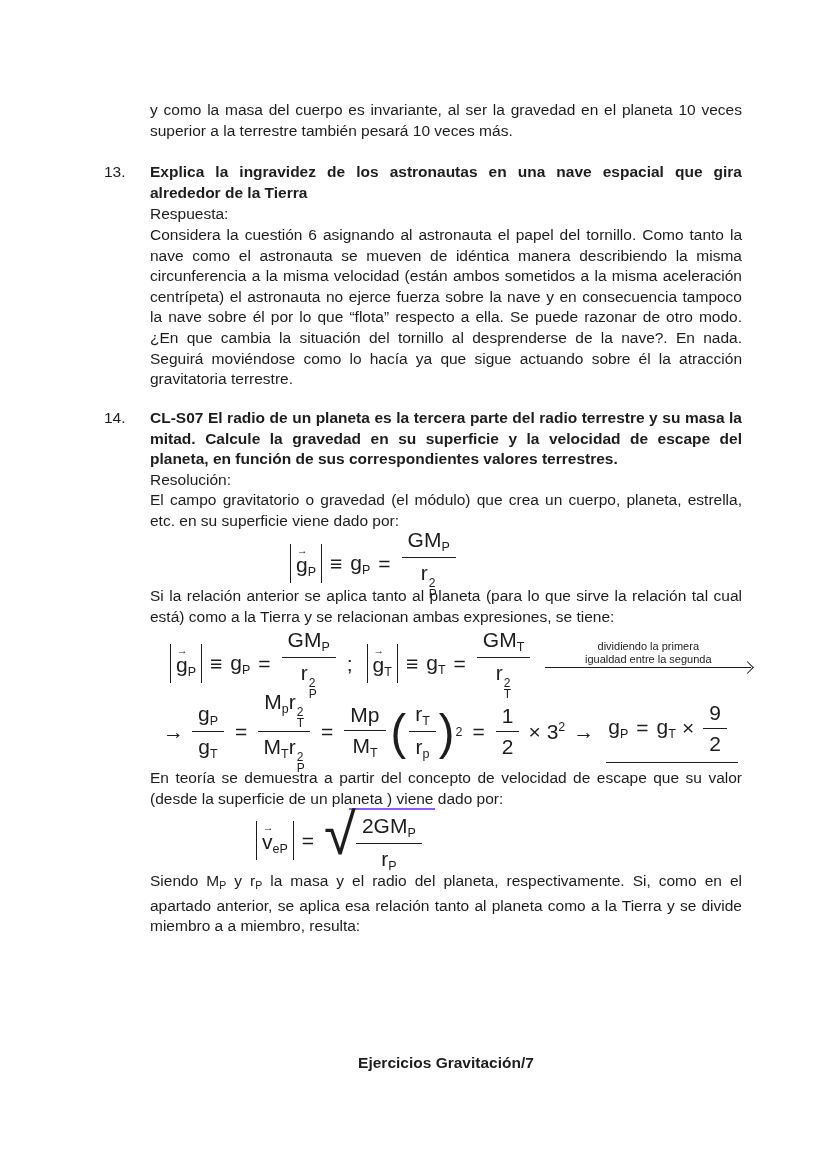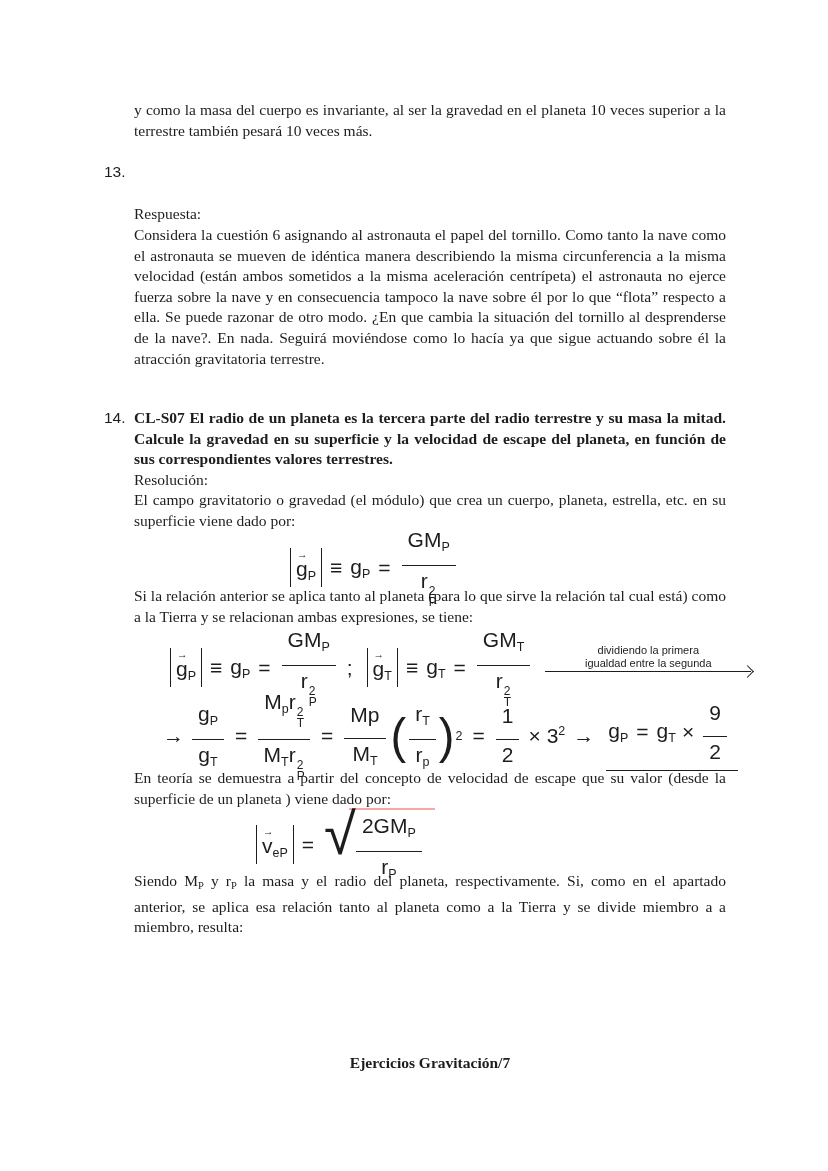--- a/index.html
+++ b/index.html
@@ -5,43 +5,42 @@
   html,body{margin:0;padding:0;background:#ffffff;}
   .page{
     position:relative;
     width:828px;height:1171px;
     background:#ffffff;
     font-family:"Liberation Sans", sans-serif;
     color:#1d1d1d;
     overflow:hidden;
   }
   .txt{
-    position:absolute;left:134px;width:592px;
+    position:absolute;left:150px;width:592px;
     margin:0;font-size:15.5px;line-height:20.6px;
     text-align:justify;
-    font-family:Liberation Serif, serif;
   }
   .noj{text-align:left;}
   .bold{font-weight:700;}
   .num{
     position:absolute;left:104px;margin:0;
     font-size:15.5px;font-weight:400;line-height:20.6px;
   }
   .tsb{font-size:10.5px;vertical-align:-3px;}
 
   
   .formula{
     position:absolute;display:flex;align-items:center;
     font-size:21px;white-space:nowrap;color:#1d1d1d;
   }
   .sb{font-size:12.5px;vertical-align:-4px;}
   .sup{font-size:12.5px;vertical-align:8px;}
   .op{margin:0 8px;}
   .frac{display:inline-flex;flex-direction:column;align-items:center;margin:0 3px;}
-  .fn{display:block;padding:0 6px 11px;border-bottom:1.7px solid #1d1d1d;text-align:center;}
+  .fn{display:block;padding:0 6px 3px;border-bottom:1.7px solid #1d1d1d;text-align:center;}
   .fd{display:block;padding-top:3px;text-align:center;}
   .ss{
     display:inline-flex;flex-direction:column;align-items:flex-start;
     font-size:12px;line-height:10.5px;vertical-align:-7px;margin-left:1px;
   }
   .abs{
     display:inline-flex;align-items:center;
     border-left:1.6px solid #1d1d1d;border-right:1.6px solid #1d1d1d;
     padding:9px 5px 4px;
   }
@@ -51,21 +50,21 @@
   .bigp{font-size:47px;font-weight:400;line-height:0;transform:scaleY(1.05);}
   .psup{font-size:12.5px;vertical-align:24px;margin-left:1px;}
   .undl{
     display:inline-flex;align-items:center;
     border-bottom:1.7px solid #1d1d1d;
     padding:0 8px 6px 2px;margin-left:4px;
   }
   .sqrt{display:inline-flex;align-items:stretch;margin-left:2px;}
   .rad{font-size:58px;line-height:46px;position:relative;top:3px;margin-right:-7px;}
   .radicand{
-    border-top:2px solid #fca5a5;
+    border-top:2px solid #8b5cf6;
     display:flex;align-items:center;
     padding:4px 10px 0 4px;
   }
   .annblock{
     display:inline-flex;flex-direction:column;align-items:center;
     font-size:11px;line-height:13px;margin-left:12px;
     transform:translateY(-7px);color:#1d1d1d;white-space:nowrap;
   }
   .annarrow{
     width:206px;height:6px;border-top:1.5px solid #1d1d1d;
@@ -79,20 +78,21 @@
   }
 </style>
 </head>
 <body>
 
 <div class="page">
 
   <p class="txt" style="top:100px">y como la masa del cuerpo es invariante, al ser la gravedad en el planeta 10 veces superior a la terrestre también pesará 10 veces más.</p>
 
   <p class="num" style="top:162px">13.</p>
+  <p class="txt bold" style="top:162px">Explica la ingravidez de los astronautas en una nave espacial que gira alrededor de la Tierra</p>
   <p class="txt noj" style="top:204px">Respuesta:</p>
   <p class="txt" style="top:225px">Considera la cuestión 6 asignando al astronauta el papel del tornillo. Como tanto la nave como el astronauta se mueven de idéntica manera describiendo la misma circunferencia a la misma velocidad (están ambos sometidos a la misma aceleración centrípeta) el astronauta no ejerce fuerza sobre la nave y en consecuencia tampoco la nave sobre él por lo que “flota” respecto a ella. Se puede razonar de otro modo. ¿En que cambia la situación del tornillo al desprenderse de la nave?. En nada. Seguirá moviéndose como lo hacía ya que sigue actuando sobre él la atracción gravitatoria terrestre.</p>
 
   <p class="num" style="top:408px">14.</p>
   <p class="txt bold" style="top:408px">CL-S07 El radio de un planeta es la tercera parte del radio terrestre y su masa la mitad. Calcule la gravedad en su superficie y la velocidad de escape del planeta, en función de sus correspondientes valores terrestres.</p>
   <p class="txt" style="top:490px">El campo gravitatorio o gravedad (el módulo) que crea un cuerpo, planeta, estrella, etc. en su superficie viene dado por:</p>
   <p class="txt noj" style="top:470px">Resolución:</p>
 
   <div class="formula" style="top:528px;left:290px">
     <span class="abs">

